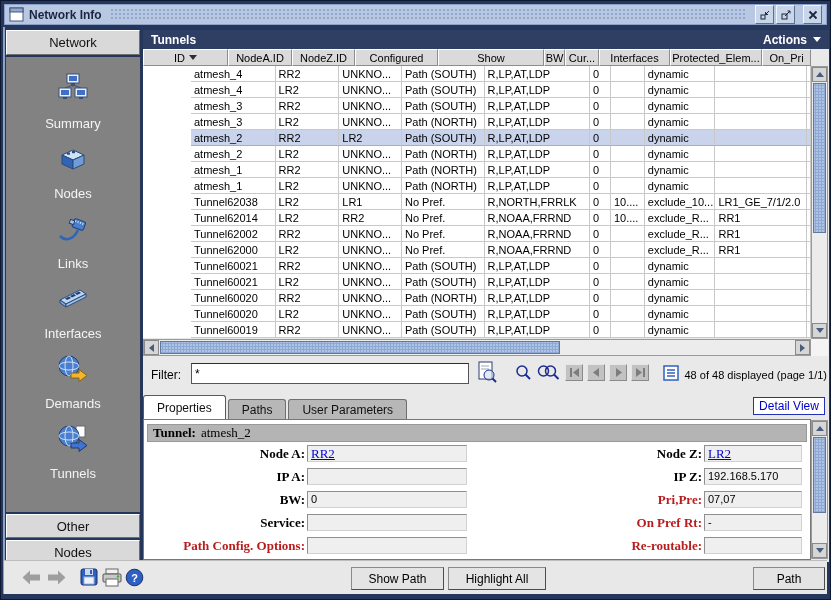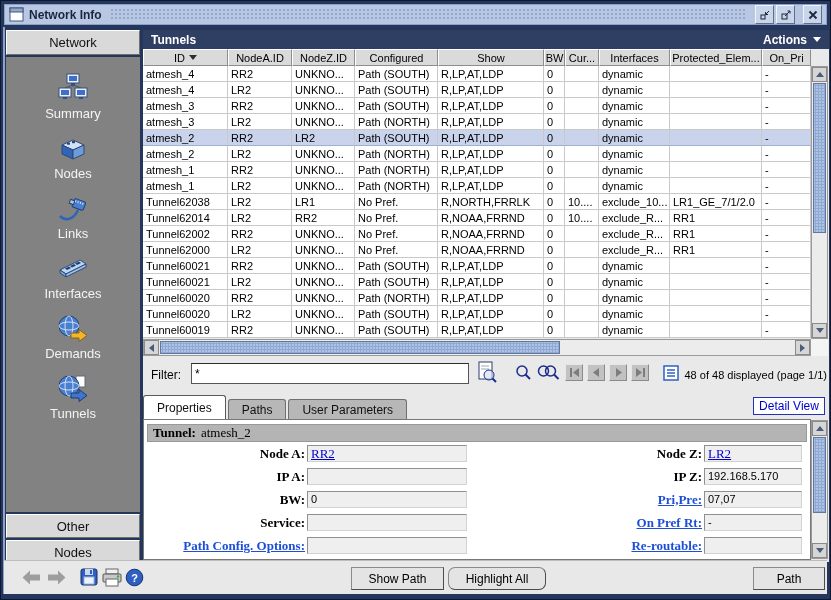--- a/index.html
+++ b/index.html
@@ -12,32 +12,32 @@
   .win-btn{width:17px;height:17px;background:#c9d5e9;border:1px solid;border-color:#f0f5fb #5f6f90 #5f6f90 #f0f5fb;display:flex;align-items:center;justify-content:center;margin-left:2px;flex:0 0 auto;}
   .win-btn.closebtn{margin-left:8px;}
   
   .side-btn{position:absolute;left:5px;width:134px;height:25px;background:#d9d9d9;border:1px solid #6f6f6f;border-top-color:#fff;border-left-color:#fff;box-sizing:border-box;font-size:13px;color:#111;display:flex;align-items:center;justify-content:center;}
   .network-btn{top:29px;}
   .other-btn{top:513px;height:24px;}
   .nodes-btn{top:539px;height:24px;}
   .nav-panel{position:absolute;left:5px;top:56px;width:134px;height:455px;background:#828282;box-sizing:border-box;padding-top:10px;display:flex;flex-direction:column;align-items:center;}
   .nav-item{display:flex;flex-direction:column;align-items:center;width:120px;padding:5px 0 6px 0;cursor:default;}
   .nav-icon{width:34px;height:34px;}
-  .nav-label{color:#f4f4f4;font-size:13px;margin-top:0;}
+  .nav-label{color:#f4f4f4;font-size:13px;margin-top:10px;}
   
   .main-bg{position:absolute;left:142px;top:29px;width:686px;height:532px;background:#e9e9e9;}
   .panel-header{position:absolute;left:142px;top:29px;width:686px;height:19px;background:#2e3f63;color:#fff;display:flex;justify-content:space-between;align-items:center;padding:0 8px;box-sizing:border-box;font-size:12px;font-weight:bold;}
   .actions{display:flex;align-items:center;gap:6px;cursor:default;}
   .caret-down{width:0;height:0;border-left:4px solid transparent;border-right:4px solid transparent;border-top:5px solid #fff;}
   
   .thead{position:absolute;left:142px;top:48px;width:668px;height:17px;display:flex;}
   .hcell{box-sizing:border-box;background:#dadada;border-top:1px solid #fff;border-left:1px solid #fff;border-right:1px solid #8d8d8d;border-bottom:1px solid #8d8d8d;font-size:11px;color:#000;display:flex;align-items:center;justify-content:center;gap:4px;overflow:hidden;white-space:nowrap;}
   .sort-arrow{width:0;height:0;border-left:4px solid transparent;border-right:4px solid transparent;border-top:5px solid #2e2e2e;}
   .tbody{position:absolute;left:142px;top:65px;width:668px;height:272px;background:#fff;overflow:hidden;}
-  .trow{display:flex;height:16px;}
+  .trow{display:flex;height:16px;margin-left:48px;}
   .tcell{box-sizing:border-box;border-right:1px solid #c9c9c9;border-bottom:1px solid #c9c9c9;font-size:11px;line-height:14px;padding:1px 0 0 3px;overflow:hidden;white-space:nowrap;background:#fff;}
   .trow.sel .tcell{background:#c9d4ec;border-bottom-color:#9fb0d4;}
   .c0{width:85px}.c1{width:64px}.c2{width:63px}.c3{width:83px}.c4{width:106px}.c5{width:21px}.c6{width:34px}.c7{width:71px}.c8{width:92px}.c9{flex:1}
   
   .sbar{position:absolute;background:#ececec;border:1px solid #9a9a9a;box-sizing:border-box;}
   .vscroll{left:810px;top:65px;width:17px;height:273px;}
   .hscroll{left:142px;top:338px;width:668px;height:17px;}
   .pscroll{left:810px;top:419px;width:17px;height:139px;}
   .corner{position:absolute;left:810px;top:338px;width:17px;height:17px;background:#f4f4f4;}
   .sb-btn{position:absolute;width:15px;height:15px;background:#d6d6d6;border:1px solid #8a8a8a;box-sizing:border-box;display:flex;align-items:center;justify-content:center;}
@@ -63,34 +63,34 @@
   .tab-bar{position:absolute;left:142px;top:394px;height:25px;display:flex;align-items:flex-end;gap:2px;}
   .tab{box-sizing:border-box;height:21px;padding:0 13px;background:#b7b7b7;border:1px solid #6f6f6f;border-bottom:none;border-radius:3px 3px 0 0;font-size:12px;line-height:20px;color:#111;cursor:default;}
   .tab.active{background:#fff;height:25px;line-height:24px;border-color:#5a5a5a;}
   .detail-view{position:absolute;left:752px;top:396px;width:72px;height:18px;box-sizing:border-box;border:1px solid #2330b8;background:#fff;color:#0000cc;font-size:12px;text-align:center;line-height:16px;cursor:default;}
   
   .props{position:absolute;left:142px;top:418px;width:668px;height:141px;background:#fff;border:1px solid #777;box-sizing:border-box;padding:4px 3px 0 3px;overflow:hidden;}
   .prop-band{height:18px;background:#b4b4b4;border:1px solid #999;box-sizing:border-box;font-family:"Liberation Serif",serif;font-size:13px;color:#000;display:flex;align-items:center;padding-left:5px;gap:5px;}
   .band-label{font-weight:bold;text-align:center;}
   .prop-grid{display:grid;grid-template-columns:160px 160px 237px 98px;grid-auto-rows:23px;align-items:center;}
   .plabel{font-family:"Liberation Serif",serif;font-size:13px;font-weight:bold;color:#000;text-align:right;padding-right:2px;white-space:nowrap;overflow:hidden;}
-  .plabel.plink{color:#1d4ed8;text-decoration:underline;cursor:default;}
+  .plabel.plink{color:#b91c1c;cursor:default;}
   .pfield{box-sizing:border-box;height:17px;background:#efefef;border:1px solid #8f8f8f;border-right-color:#d2d2d2;border-bottom-color:#d2d2d2;font-size:11px;line-height:15px;padding:0 3px;overflow:hidden;white-space:nowrap;}
   .vlink{color:#0000cc;text-decoration:underline;font-family:"Liberation Serif",serif;font-size:13px;cursor:default;}
   
   .bottombar{position:absolute;left:3px;right:3px;bottom:5px;height:33px;background:#e8e8e8;border-top:1px solid #bdbdbd;}
   .tb-ic{position:absolute;top:6px;cursor:default;}
   .ic-back{left:16px;top:8px;}
   .ic-fwd{left:42px;top:8px;}
   .ic-save{left:75px;}
   .ic-print{left:97px;top:7px;}
   .ic-help{left:121px;top:7px;}
   .btn{position:absolute;top:6px;height:23px;box-sizing:border-box;background:#e4e4e4;border:1px solid #4c4c4c;border-top-color:#8a8a8a;border-left-color:#8a8a8a;font-size:12px;font-family:"Liberation Sans",sans-serif;color:#000;display:flex;align-items:center;justify-content:center;cursor:default;}
   .btn-showpath{left:347px;width:93px;}
-  .btn-highlight{left:444px;width:98px;border-radius:7px;}
+  .btn-highlight{left:444px;width:98px;}
   .btn-close{left:749px;width:72px;}
   .frame-light{position:absolute;left:2px;top:26px;width:2px;bottom:5px;background:#8ea3c6;}
 </style>
 </head>
 <body>
 
 <div id="window">
 
   <div class="titlebar">
     <span class="title-icon">

